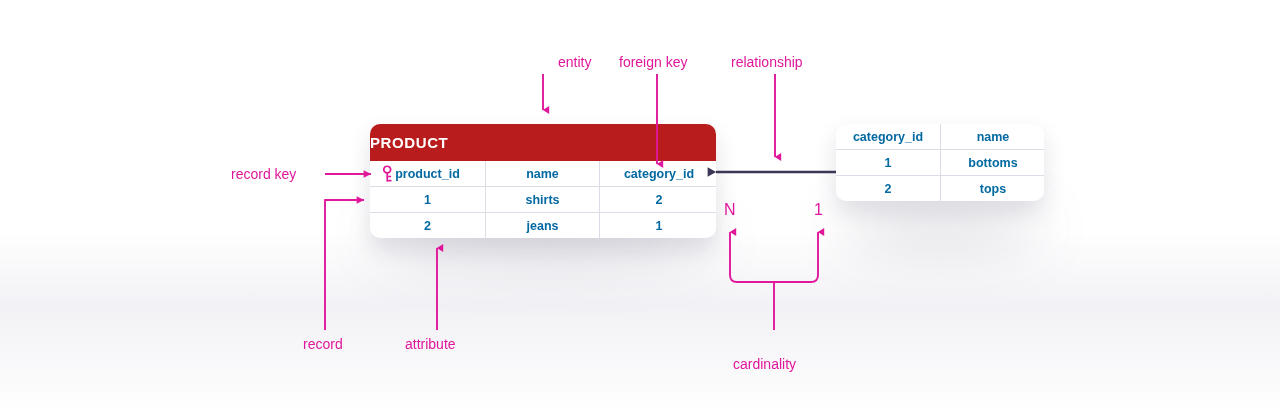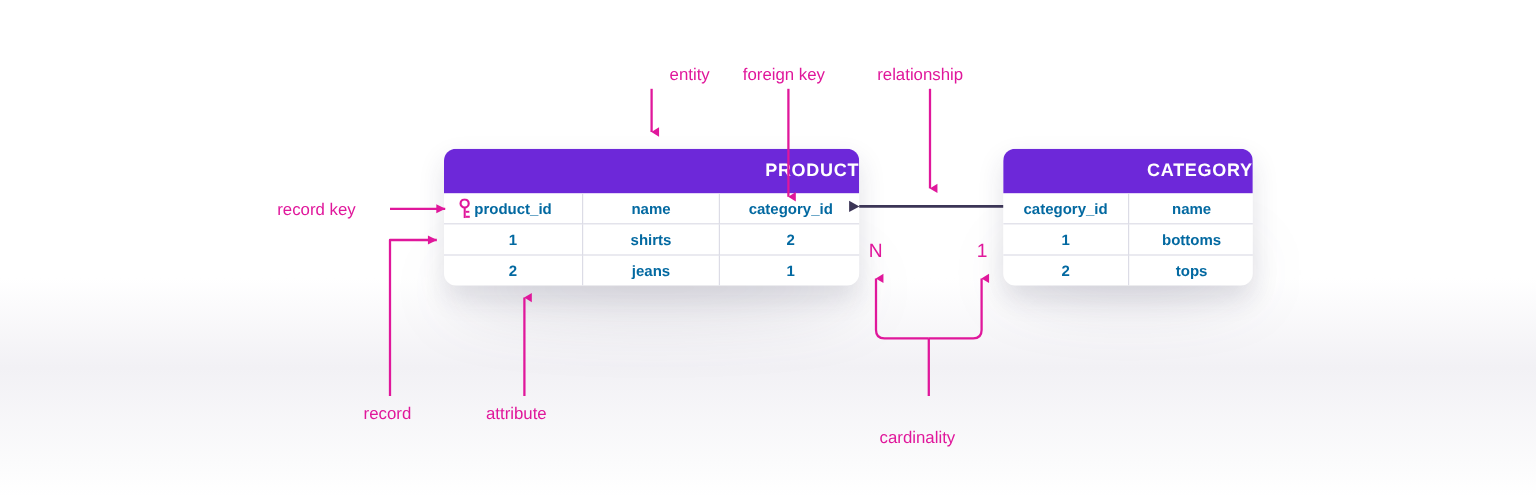--- a/index.html
+++ b/index.html
@@ -33,28 +33,28 @@
 
   
   .entity {
     position: absolute;
     border-radius: 10px;
     background: #ffffff;
     overflow: hidden;
     box-shadow: 0 10px 22px rgba(40, 36, 80, 0.13);
   }
   .entity-header {
-    background: #6d28d9;
+    background: #b91c1c;
     color: #ffffff;
     font-size: 15px;
     font-weight: bold;
     letter-spacing: 0.6px;
     height: 37px;
     line-height: 37px;
-    text-align: right;
+    text-align: left;
   }
   .entity-table {
     width: 100%;
     border-collapse: collapse;
     table-layout: fixed;
   }
   .entity-table td {
     height: 25px;
     font-size: 12.5px;
     color: #0369a1;
@@ -136,21 +136,20 @@
       <tr class="data">
         <td>2</td>
         <td>jeans</td>
         <td>1</td>
       </tr>
     </tbody>
       </table>
   </div>
 
   <div class="entity" style="left:836px; top:124px; width:208px;">
-    <div class="entity-header">CATEGORY</div>
     <table class="entity-table">
       <tbody>
           <tr class="head">
         <td style="width:104px;">category_id</td>
         <td style="width:104px;">name</td>
       </tr>
       <tr class="data">
         <td>1</td>
         <td>bottoms</td>
       </tr>

